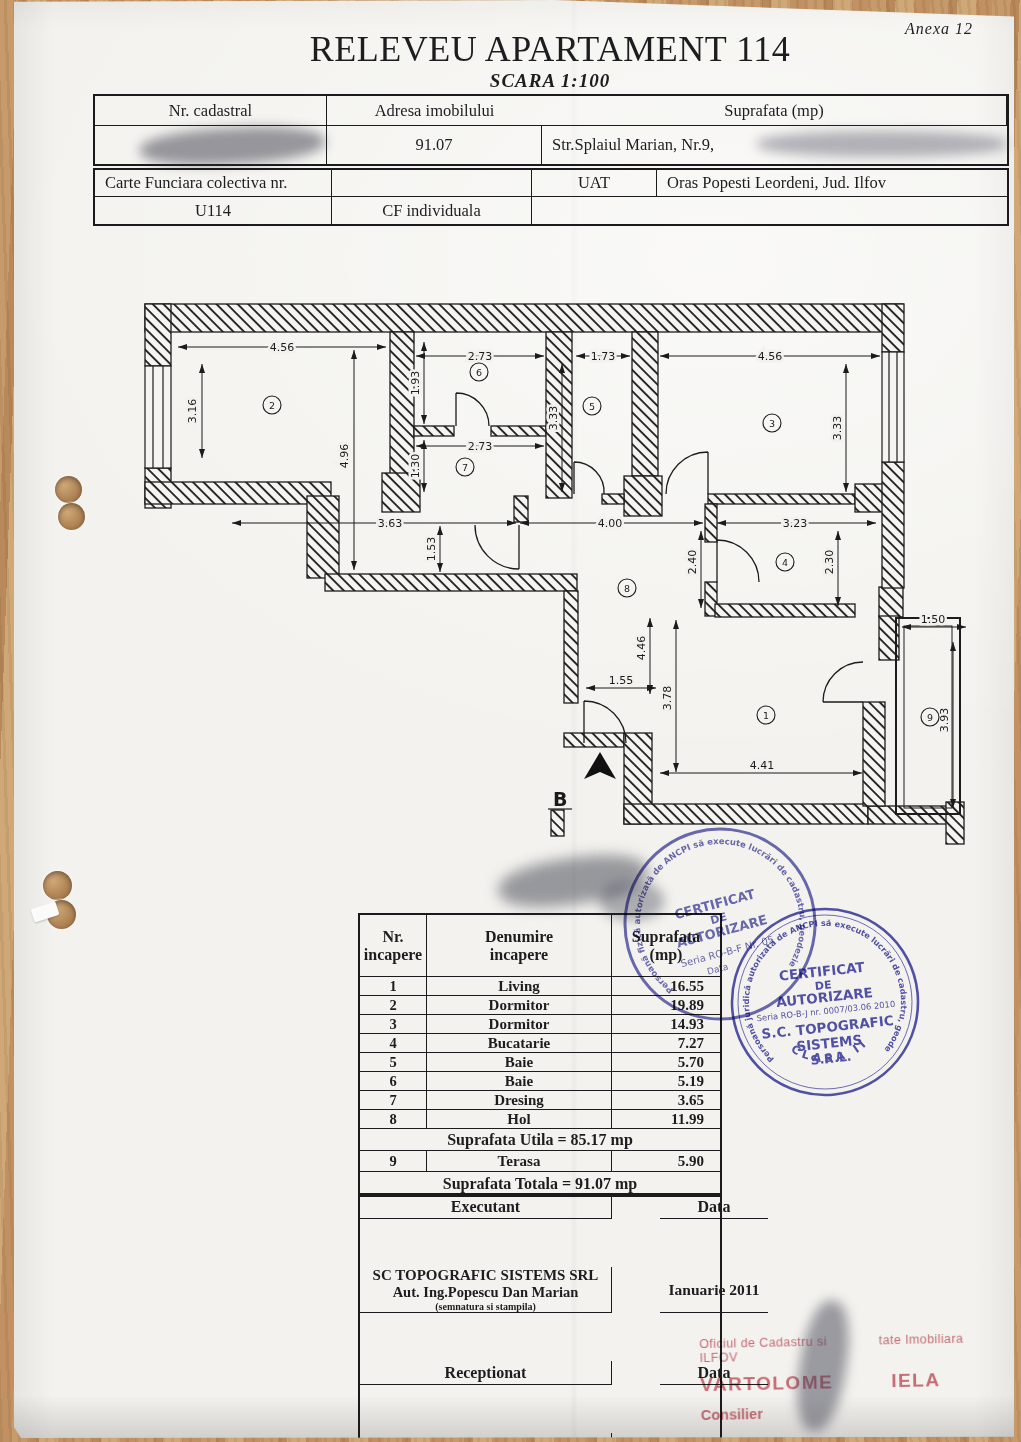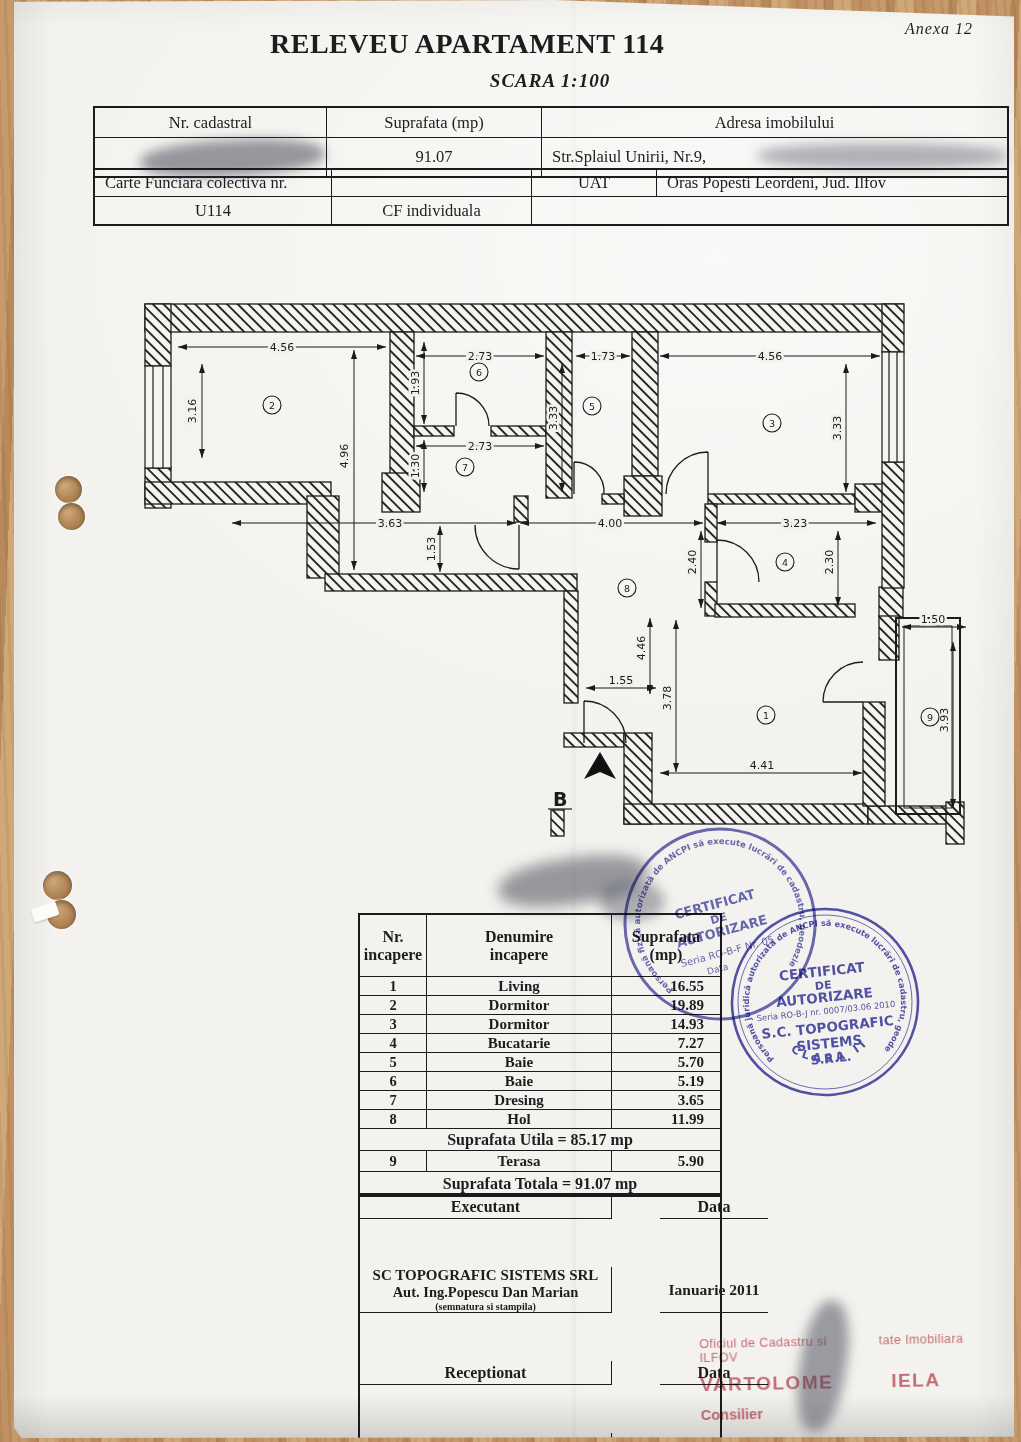--- a/index.html
+++ b/index.html
@@ -16,33 +16,33 @@
     background:
       radial-gradient(120% 60% at 70% 18%, rgba(255,255,255,.55), rgba(255,255,255,0) 60%),
       linear-gradient(90deg, rgba(0,0,0,.055), rgba(0,0,0,0) 4%, rgba(0,0,0,0) 55.6%, rgba(0,0,0,.03) 56%, rgba(0,0,0,0) 56.4%, rgba(0,0,0,0) 96%, rgba(0,0,0,.05)),
       linear-gradient(180deg, rgba(0,0,0,.04), rgba(0,0,0,0) 2%, rgba(0,0,0,0) 97%, rgba(0,0,0,.14)),
       #f3f2ee;
     clip-path:polygon(0% 0.12%, 54% 0%, 100% 1.15%, 100% 99.92%, 0.7% 100%, 0% 99.25%);
   }
   .content{position:absolute;left:-14px;top:0;width:1021px;height:1442px;color:#1d1d1f;}
 
   .anexa{position:absolute;left:905px;top:20px;font-style:italic;font-size:16px;letter-spacing:1px;}
-  .title{position:absolute;left:270px;top:28px;width:560px;
-         font-size:28px;font-weight:bold;letter-spacing:.5px;}
+  .title{position:absolute;left:270px;top:28px;width:560px;text-align:center;
+         font-size:36px;font-weight:normal;letter-spacing:.5px;}
   .scara{position:absolute;left:370px;top:70px;width:360px;text-align:center;
          font-size:19px;font-style:italic;font-weight:bold;letter-spacing:1px;}
 
   .tbl{position:absolute;border:2px solid #1b1b1d;display:grid;background:transparent;}
   .cell{border-right:1.5px solid #1b1b1d;border-bottom:1.5px solid #1b1b1d;
         display:flex;align-items:center;justify-content:center;
         font-size:16.5px;position:relative;overflow:visible;}
   .cell.nb{border-bottom:none;} .cell.nr{border-right:none;}
   .cell.left{justify-content:flex-start;padding-left:10px;}
 
-  #infoTable{left:93px;top:106px;width:912px;grid-template-columns:232px 215px 465px;grid-template-rows:30px 38px;}
+  #infoTable{left:93px;top:94px;width:912px;grid-template-columns:232px 215px 465px;grid-template-rows:30px 38px;}
   #legalTable{left:93px;top:168px;width:912px;grid-template-columns:237px 200px 125px 350px;grid-template-rows:27px 27px;}
 
   #roomsTable{left:358px;top:913px;width:360px;grid-template-columns:67px 185px 108px;
               grid-template-rows:62px repeat(8,19px) 22px 21px 23px;font-weight:600;}
   #roomsTable .hcell{font-size:16px;line-height:1.1;text-align:center;flex-direction:column;font-weight:bold;}
   #roomsTable .num{font-size:14.5px;}
   #roomsTable .nm{font-size:15px;}
   #roomsTable .ar{font-size:15px;justify-content:flex-end;padding-right:16px;}
   #roomsTable .merged{grid-column:1 / span 3;font-size:16px;font-weight:bold;}
 
@@ -81,28 +81,28 @@
 <div class="stage">
   <div class="paper">
     <div class="content">
 
       <div class="anexa">Anexa 12</div>
       <div class="title">RELEVEU APARTAMENT 114</div>
       <div class="scara">SCARA 1:100</div>
 
       <div class="tbl" id="infoTable">
         <div class="cell">Nr. cadastral</div>
+        <div class="cell nr">Adresa imobilului</div>
         <div class="cell">Suprafata (mp)</div>
-        <div class="cell nr">Adresa imobilului</div>
         <div class="cell nb">
           <div class="blur-blob" style="left:45px;top:2px;width:185px;height:36px;background:rgba(55,55,72,.5);transform:rotate(-3deg);"></div>
         </div>
         <div class="cell nb">91.07</div>
         <div class="cell nb nr left">
-          <span>Str.Splaiul Unirii, Nr.9,</span>
+          <span>Str.Splaiul Marian, Nr.9,</span>
           <div class="blur-blob" style="left:215px;top:5px;width:250px;height:26px;background:rgba(90,90,108,.45);"></div>
         </div>
       </div>
 
       <div class="tbl" id="legalTable">
         <div class="cell left">Carte Funciara colectiva nr.</div>
         <div class="cell"></div>
         <div class="cell">UAT</div>
         <div class="cell nr left">Oras Popesti Leordeni, Jud. Ilfov</div>
         <div class="cell nb">U114</div>

